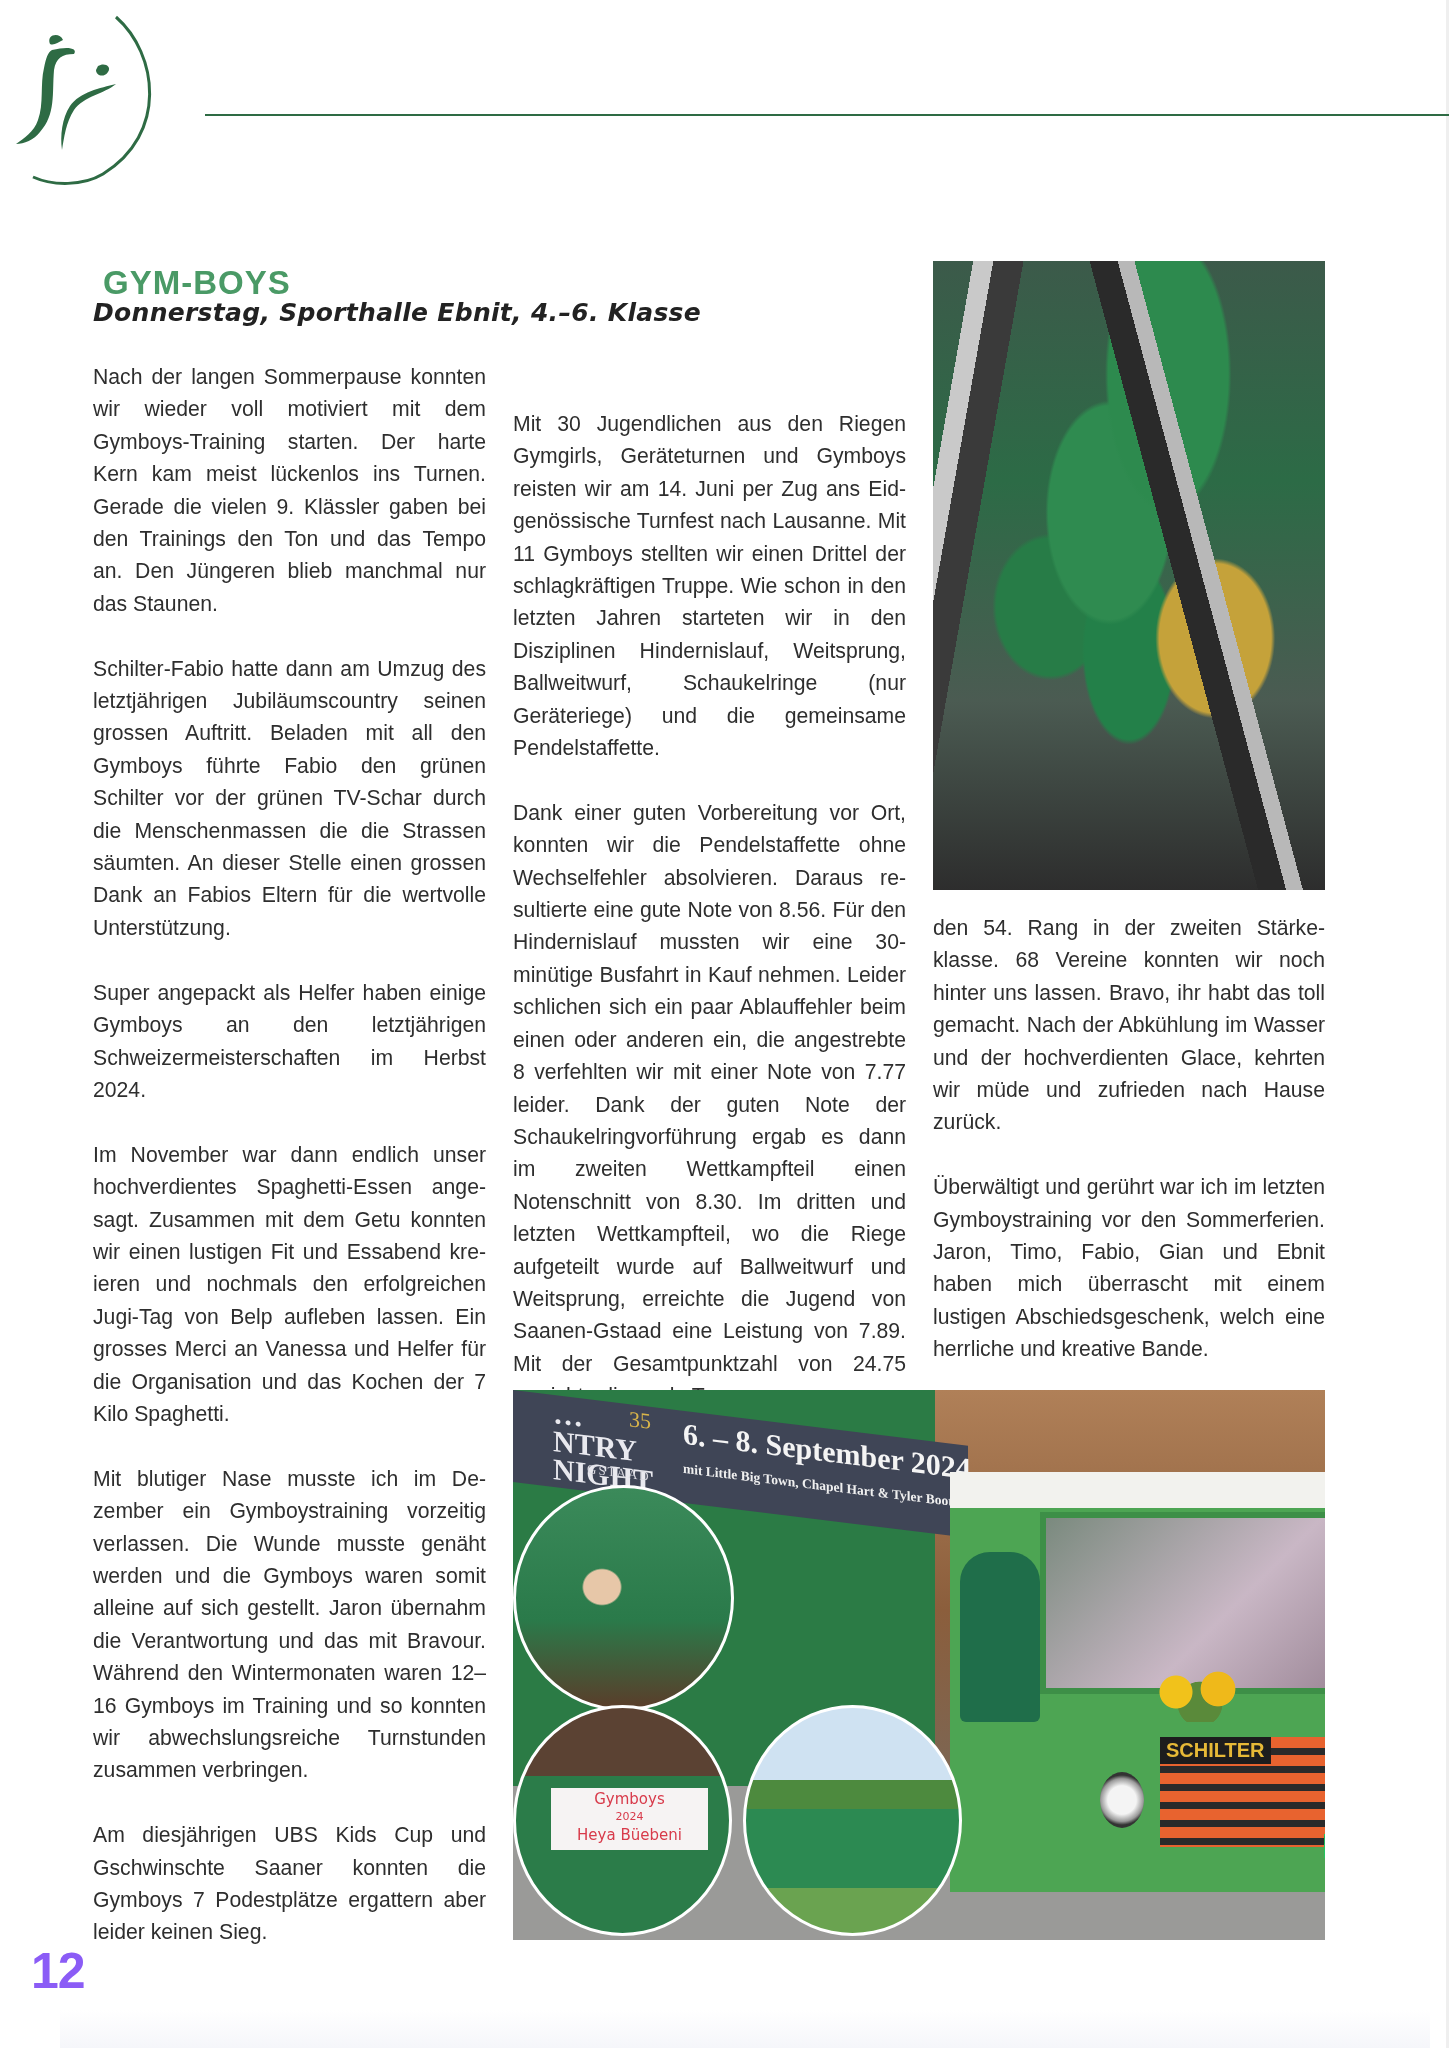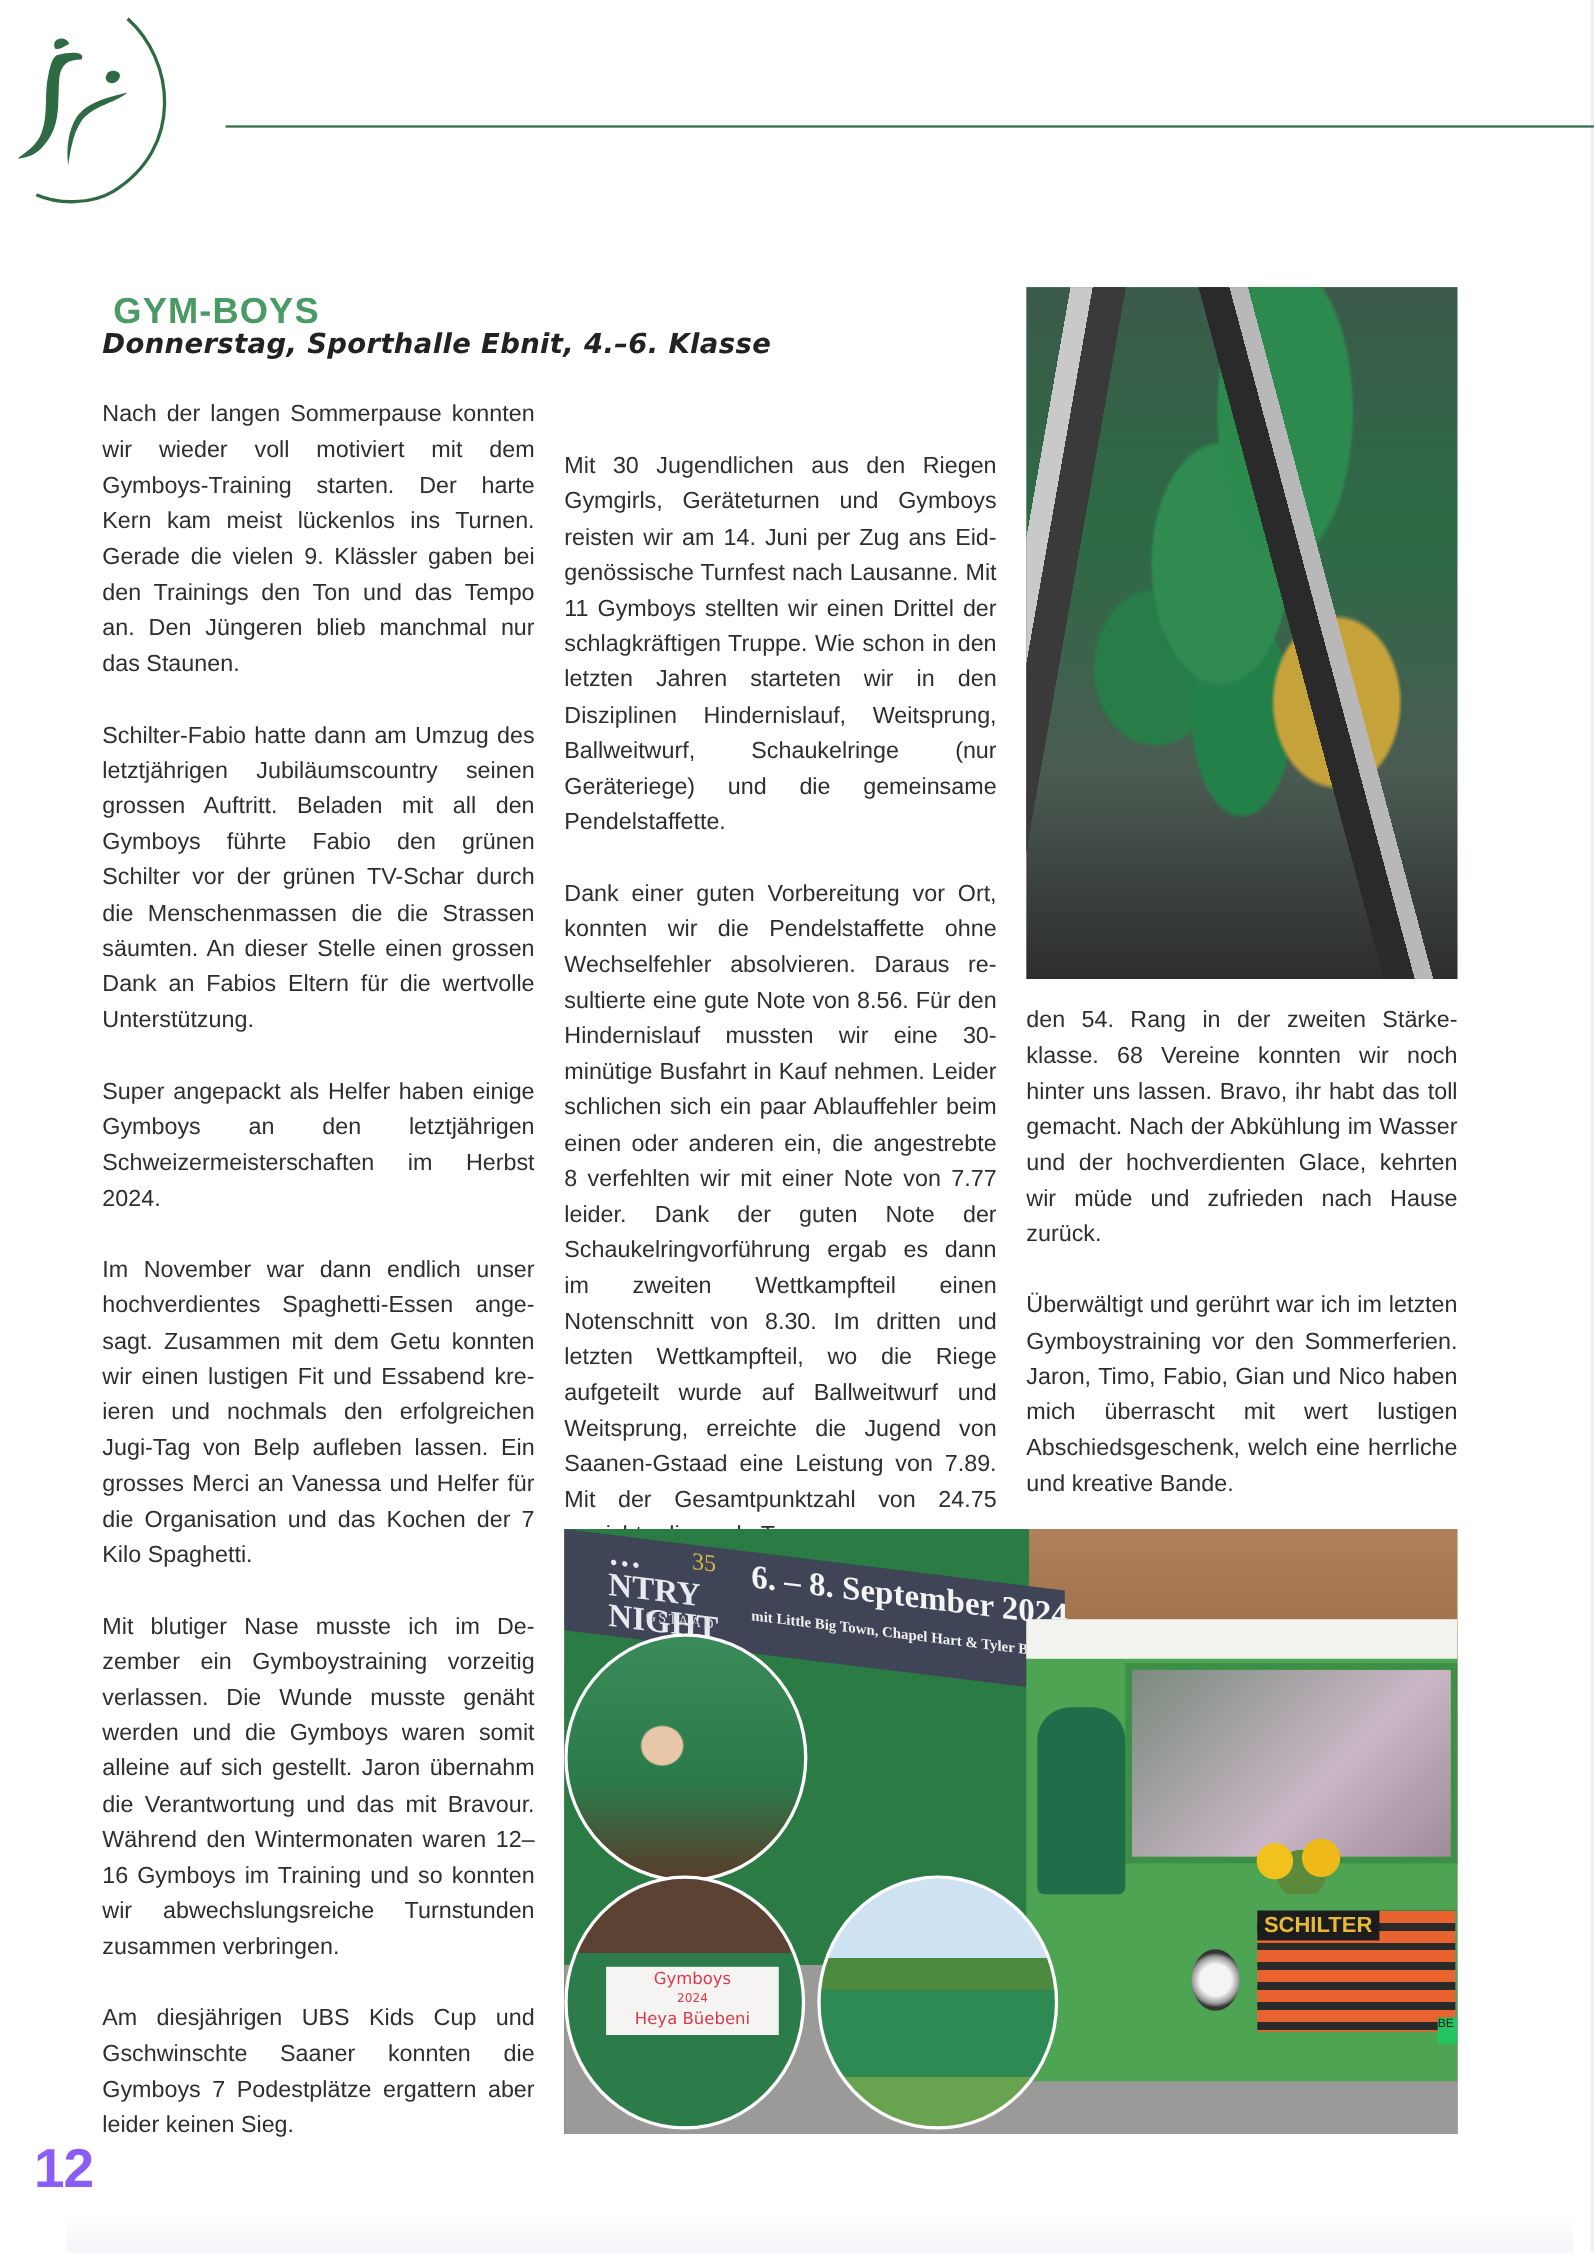--- a/index.html
+++ b/index.html
@@ -48,21 +48,21 @@
   .banner-brand { position: absolute; left: 40px; top: 4px; font-family: "Liberation Serif", serif;
                   font-weight: bold; font-size: 30px; line-height: 28px; color: #e9e9ef; width: 110px; }
   .banner-brand-sub { position: absolute; left: 74px; top: 62px; font-family: "Liberation Serif", serif;
                       font-size: 13px; letter-spacing: 2px; color: #d9d9e0; }
   .banner-years { position: absolute; left: 116px; top: 2px; font-family: "Liberation Serif", serif;
                   font-size: 22px; color: #d8b44a; }
   .banner-date { position: absolute; left: 170px; top: 6px; font-family: "Liberation Serif", serif;
                  font-weight: bold; font-size: 30px; color: #f4f4f4; white-space: nowrap; }
   .banner-lineup { position: absolute; left: 170px; top: 50px; font-family: "Liberation Serif", serif;
                    font-weight: bold; font-size: 13.5px; color: #f0f0f0; white-space: nowrap; }
-  .tractor { position: absolute; left: 420px; top: 82px; width: 392px; height: 420px; background: #4da553;
+  .tractor { position: absolute; left: 437px; top: 82px; width: 392px; height: 420px; background: #4da553;
              border-radius: 8px 8px 0 0; }
   .tractor-roof { position: absolute; left: 0; top: 0; width: 392px; height: 36px; background: #f2f2ee; }
   .tractor-window { position: absolute; left: 90px; top: 40px; width: 290px; height: 170px;
                     background: linear-gradient(135deg, #7a8a7e, #c9b7c5 60%, #9f8a9a); border: 6px solid #3d8f47; }
   .driver { position: absolute; left: 10px; top: 80px; width: 80px; height: 170px; background: #1f6e4a; border-radius: 30px 30px 6px 6px; }
   .flowers { position: absolute; left: 190px; top: 190px; width: 120px; height: 60px;
              background: radial-gradient(circle at 30% 50%, #f1c21b 0 18%, transparent 19%),
                          radial-gradient(circle at 65% 45%, #efb91a 0 20%, transparent 21%),
                          radial-gradient(circle at 50% 70%, #5a8a3a 0 30%, transparent 31%); }
   .grille { position: absolute; left: 210px; top: 265px; width: 180px; height: 110px;
@@ -117,21 +117,21 @@
   <p>Am diesjährigen UBS Kids Cup und Gschwinschte Saaner konnten die Gymboys 7 Podestplätze ergattern aber leider keinen Sieg.</p>
 </div>
 
 <div class="col col-2">
   <p>Mit 30 Jugendlichen aus den Riegen Gymgirls, Geräteturnen und Gymboys reisten wir am 14. Juni per Zug ans Eid­genössische Turnfest nach Lausanne. Mit 11 Gymboys stellten wir einen Drittel der schlagkräftigen Truppe. Wie schon in den letzten Jahren starteten wir in den Disziplinen Hindernislauf, Weitsprung, Ballweitwurf, Schaukelrin­ge (nur Geräteriege) und die gemeinsa­me Pendelstaffette.</p>
   <p>Dank einer guten Vorbereitung vor Ort, konnten wir die Pendelstaffette ohne Wechselfehler absolvieren. Daraus re­sultierte eine gute Note von 8.56. Für den Hindernislauf mussten wir eine 30-minütige Busfahrt in Kauf nehmen. Leider schlichen sich ein paar Ablauf­fehler beim einen oder anderen ein, die angestrebte 8 verfehlten wir mit einer Note von 7.77 leider. Dank der guten Note der Schaukelringvorführung er­gab es dann im zweiten Wettkampfteil einen Notenschnitt von 8.30. Im drit­ten und letzten Wettkampfteil, wo die Riege aufgeteilt wurde auf Ballweitwurf und Weitsprung, erreichte die Jugend von Saanen-Gstaad eine Leistung von 7.89. Mit der Gesamtpunktzahl von 24.75 erreichte die coole Truppe</p>
 </div>
 
 <div class="col col-3">
   <p>den 54. Rang in der zweiten Stärke­klasse. 68 Vereine konnten wir noch hinter uns lassen. Bravo, ihr habt das toll gemacht. Nach der Abkühlung im Wasser und der hochverdienten Glace, kehrten wir müde und zufrieden nach Hause zurück.</p>
-  <p>Überwältigt und gerührt war ich im letzten Gymboystraining vor den Som­merferien. Jaron, Timo, Fabio, Gian und Nico haben mich überrascht mit wert lustigen Abschiedsgeschenk, welch eine herrliche und kreative Bande.</p>
+  <p>Überwältigt und gerührt war ich im letzten Gymboystraining vor den Som­merferien. Jaron, Timo, Fabio, Gian und Ebnit haben mich überrascht mit einem lustigen Abschiedsgeschenk, welch eine herrliche und kreative Bande.</p>
 </div>
 
 <div class="photo photo-escalator" title="Gruppe in grünen Shirts auf einer Rolltreppe"></div>
 
 <div class="photo photo-collage">
   <div class="banner">
     <div class="banner-brand">…NTRY NIGHT</div>
     <div class="banner-brand-sub">GSTAAD</div>
     <div class="banner-years">35</div>
     <div class="banner-date">6. – 8. September 2024</div>

